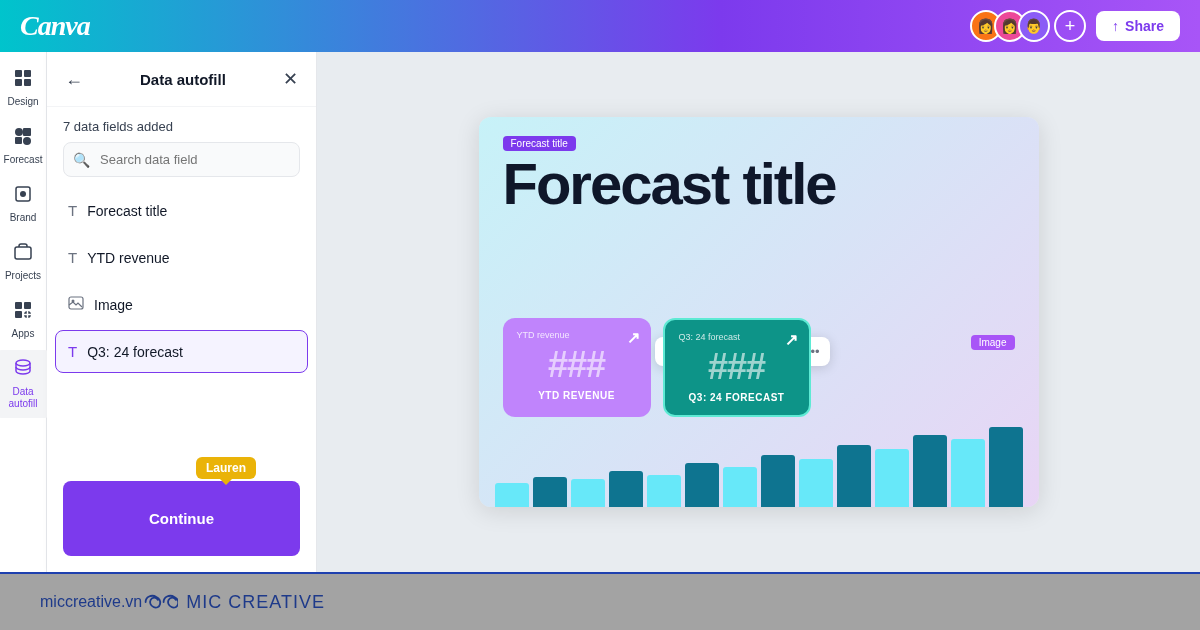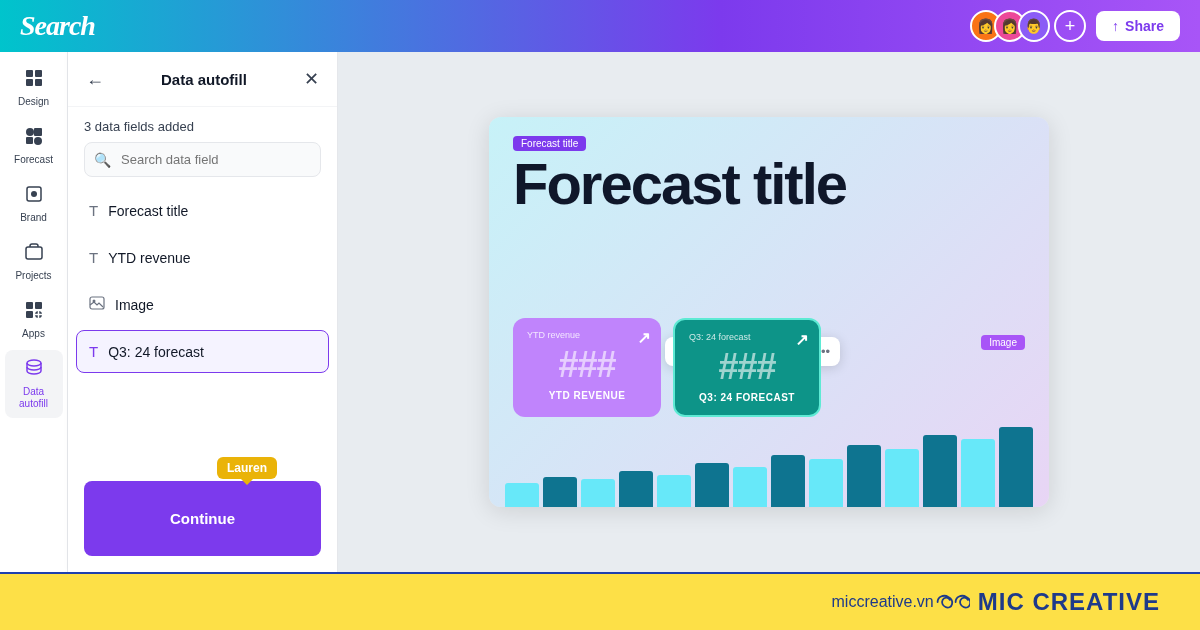--- a/index.html
+++ b/index.html
@@ -92,21 +92,21 @@
     
     .main-content {
       display: flex;
       flex: 1;
       background: white;
       overflow: hidden;
     }
 
     
     .sidebar {
-      width: 68px;
+      width: 47px;
       background: white;
       border-right: 1px solid #e5e7eb;
       display: flex;
       flex-direction: column;
       align-items: center;
       padding: 8px 0;
       gap: 2px;
       flex-shrink: 0;
     }
     .sidebar-item {
@@ -420,26 +420,26 @@
     }
     .bar {
       flex: 1;
       border-radius: 3px 3px 0 0;
     }
     .bar-light { background: #67e8f9; }
     .bar-dark { background: #0e7490; }
 
     
     .footer {
-      background: #fde047;
+      background: #a3a3a3;
       border-top: 2px solid #1e40af;
       height: 58px;
       display: flex;
       align-items: center;
-      justify-content: flex-end;
+      justify-content: flex-start;
       padding: 0 40px;
       flex-shrink: 0;
     }
     .footer-left {
       font-size: 16px;
       color: #1e3a8a;
       font-weight: 500;
     }
     .footer-right {
       display: flex;
@@ -449,31 +449,31 @@
     .mic-creative-logo {
       display: flex;
       align-items: center;
       gap: 8px;
     }
     .mic-icon {
       width: 36px;
       height: 24px;
     }
     .mic-creative-text {
-      font-size: 24px;
-      font-weight: 700;
+      font-size: 18px;
+      font-weight: 400;
       color: #1e3a8a;
       letter-spacing: 1px;
     }
   </style>
 </head>
 <body>
 
 <div class="top-bar">
-  <div class="canva-logo">Search</div>
+  <div class="canva-logo">Canva</div>
   <div class="top-bar-right">
     <div class="avatar-group">
       <div class="avatar avatar-1">👩</div>
       <div class="avatar avatar-2">👩</div>
       <div class="avatar avatar-3">👨</div>
       <button class="add-btn">+</button>
     </div>
     <button class="share-btn">
       <span class="share-icon">↑</span>
       <span>Share</span>
@@ -548,21 +548,21 @@
       <span class="label" style="color:#7c3aed">Data autofill</span>
     </div>
   </div>
 
   <div class="panel">
     <div class="panel-header">
       <button class="panel-back-btn">←</button>
       <span class="panel-header-center">Data autofill</span>
       <button class="panel-close-btn">✕</button>
     </div>
-    <div class="panel-subtitle">3 data fields added</div>
+    <div class="panel-subtitle">7 data fields added</div>
     <div class="search-box">
       <span class="search-icon">🔍</span>
       <input type="text" placeholder="Search data field" style="">
     </div>
     <div class="field-list">
       <div class="field-item">
         <span class="type-icon">T</span>
         <span class="field-name">Forecast title</span>
       </div>
       <div class="field-item">

